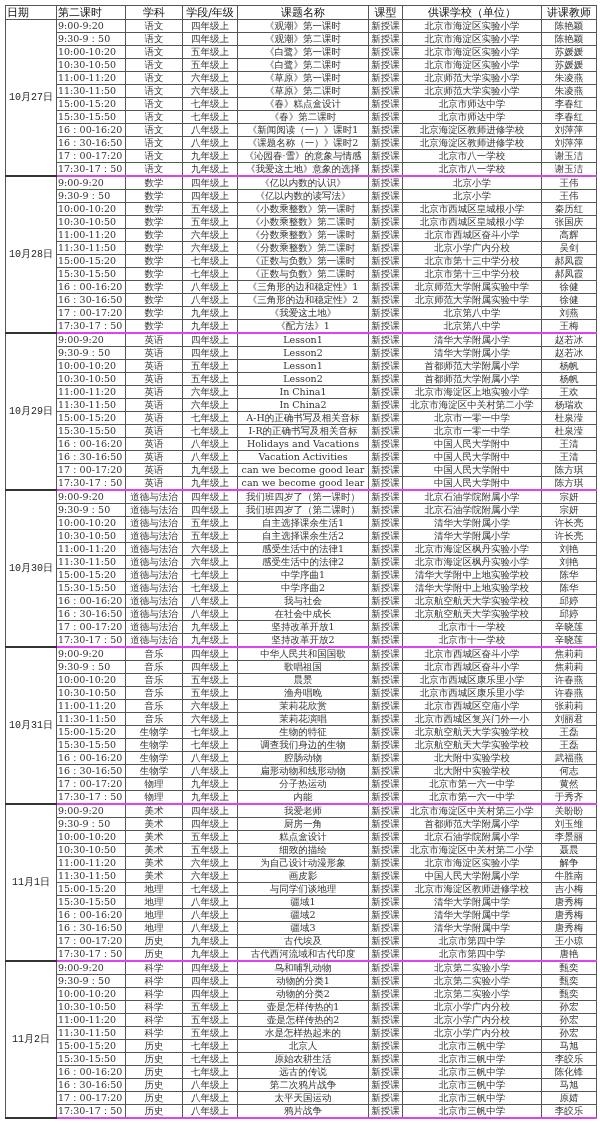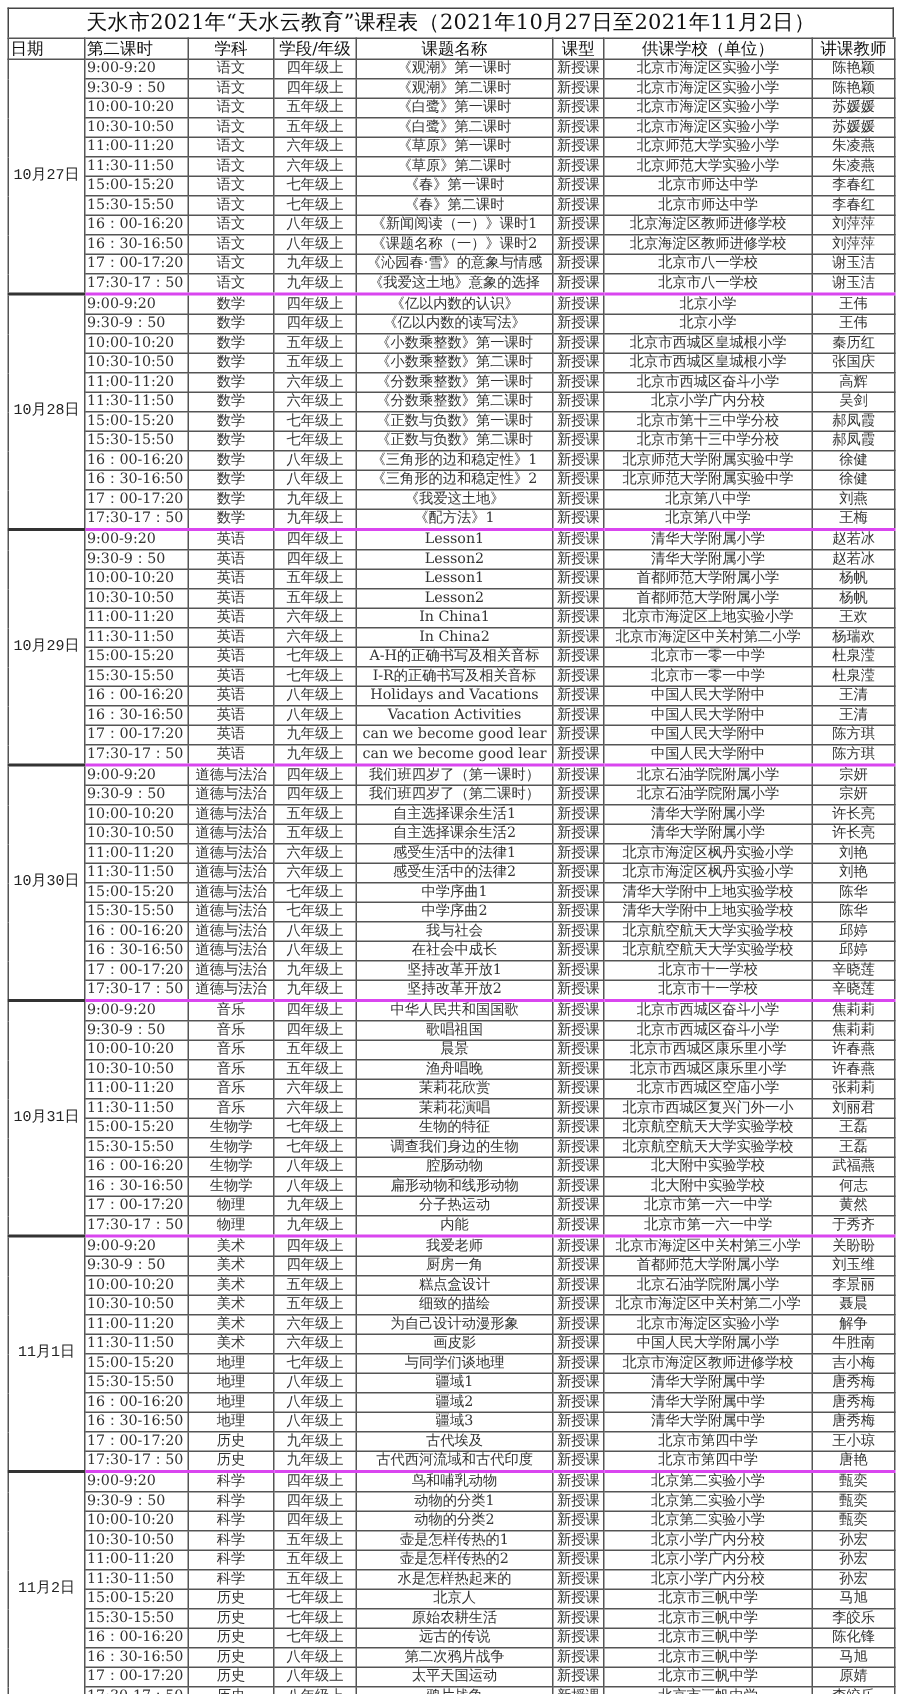--- a/index.html
+++ b/index.html
@@ -12,21 +12,20 @@
   th.l{text-align:left;padding-left:1px;}
   td.date{text-align:center;font-size:10px;color:#222;border-bottom:2px solid #333;font-family:Liberation Mono, monospace;}
   td.time{text-align:left;padding-left:1px;font-size:9.5px;}
   td.c{text-align:center;}
   tr.last td{border-bottom:2px solid #d946ef;}
 </style>
 </head>
 <body>
 
 <div class="sheet">
-  <div class="title">天水市2021年“天水云教育”课程表（2021年10月27日至2021年11月2日）</div>
   <table>
     <colgroup>
       <col style="width:51px">
         <col style="width:69px">
         <col style="width:57px">
         <col style="width:55px">
       <col style="width:131px">
         <col style="width:34px">
         <col style="width:139px">
         <col style="width:55px">
@@ -96,21 +95,21 @@
           <td class="c">六年级上</td>
           <td class="c">《草原》第二课时</td>
           <td class="c">新授课</td>
           <td class="c">北京师范大学实验小学</td>
           <td class="c">朱凌燕</td>
         </tr>
         <tr>
           <td class="time">15:00-15:20</td>
           <td class="c">语文</td>
           <td class="c">七年级上</td>
-          <td class="c">《春》第一课时</td>
+          <td class="c">《春》糕点盒设计</td>
           <td class="c">新授课</td>
           <td class="c">北京市师达中学</td>
           <td class="c">李春红</td>
         </tr>
         <tr>
           <td class="time">15:30-15:50</td>
           <td class="c">语文</td>
           <td class="c">七年级上</td>
           <td class="c">《春》第二课时</td>
           <td class="c">新授课</td>

